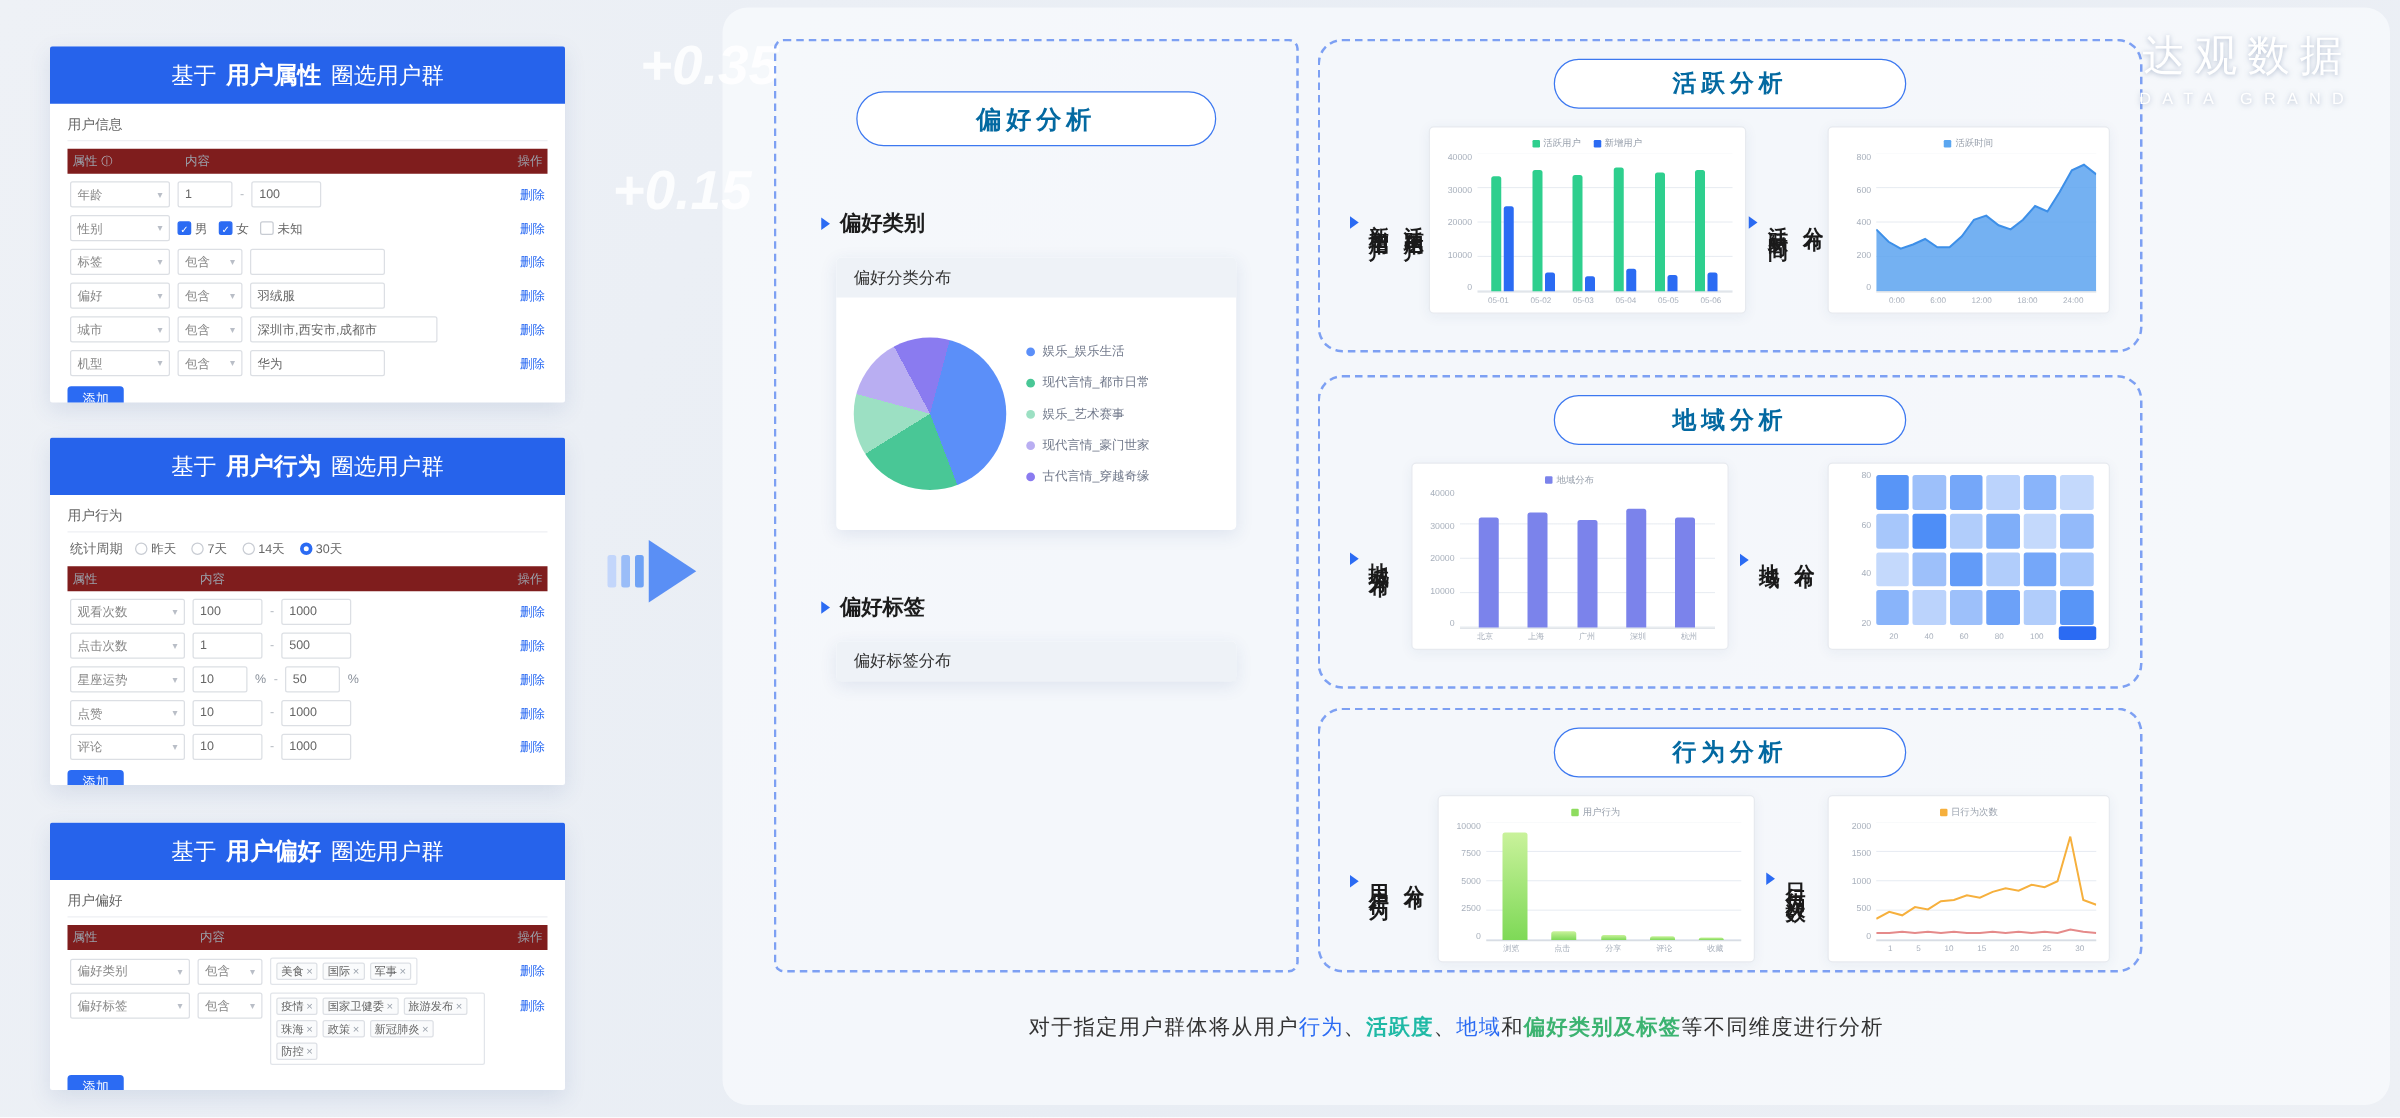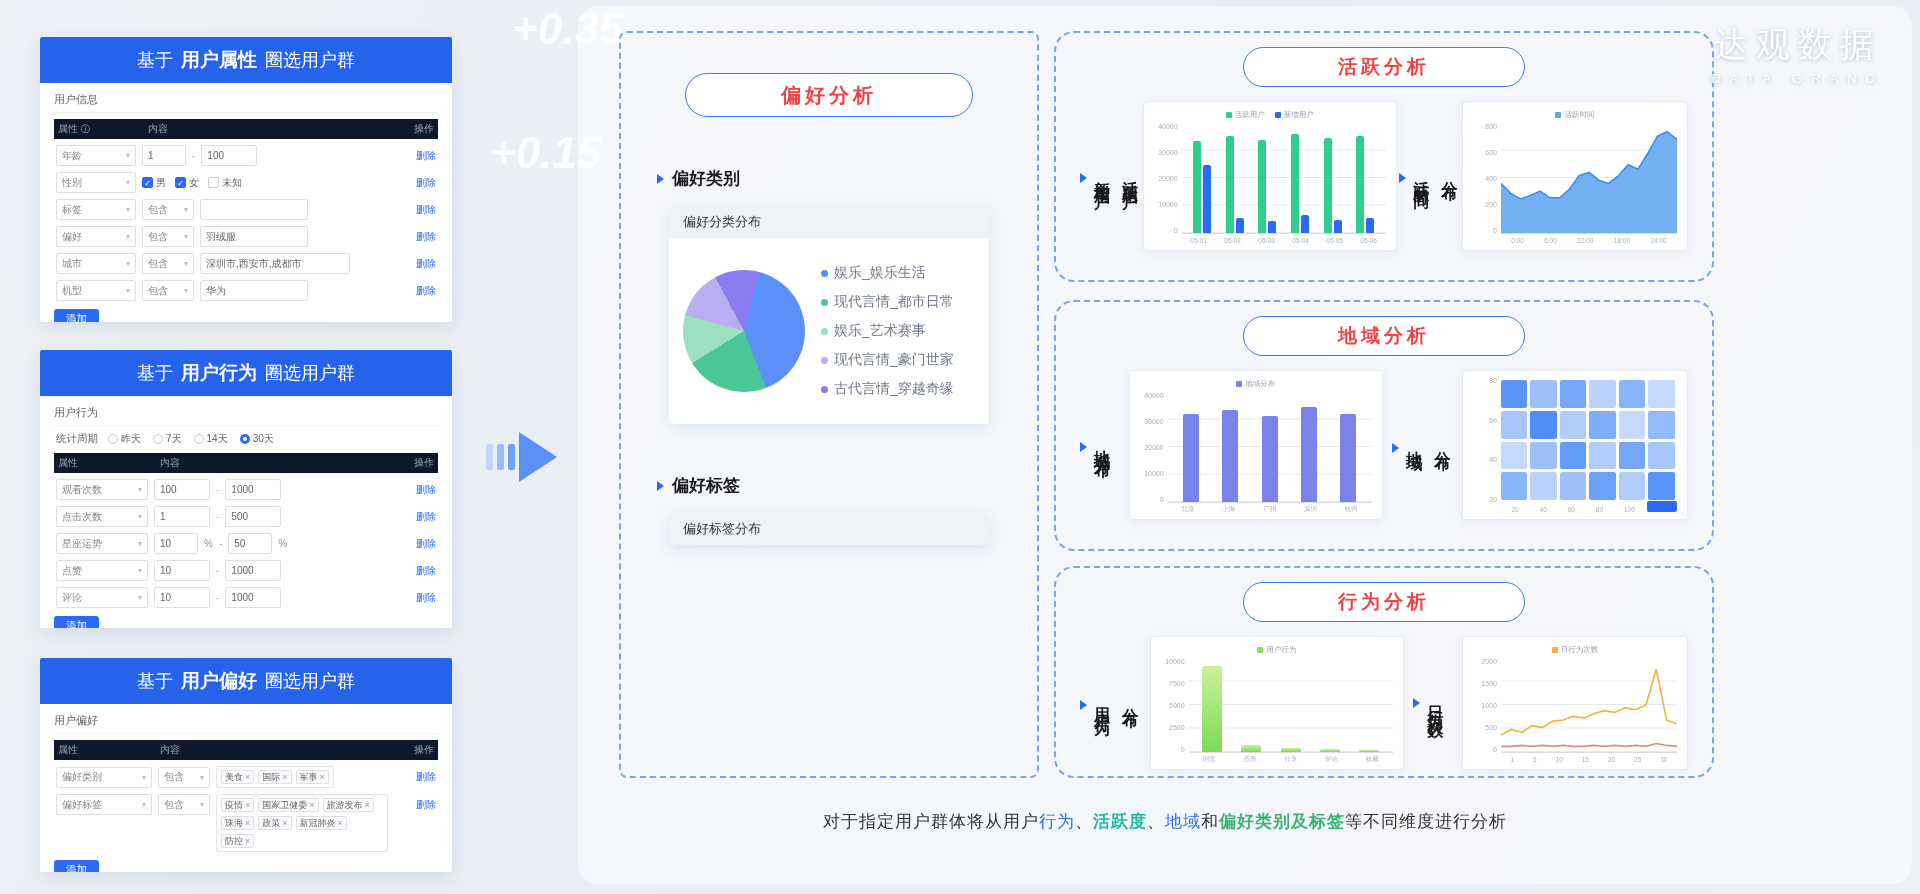--- a/index.html
+++ b/index.html
@@ -6,39 +6,39 @@
   html,body { width:1920px; height:894px; }
   body { font-family:"Liberation Sans","DejaVu Sans",sans-serif; }
   .stage { position:relative; width:1920px; height:894px; overflow:hidden;
            background:linear-gradient(115deg,#eef1f6 0%,#e8edf4 55%,#edf0f5 100%); }
 
   
   .right-bg { position:absolute; left:578px; top:6px; right:8px; bottom:10px;
               background:rgba(252,253,255,.6); border-radius:20px; }
   .wm { position:absolute; font-size:44px; font-weight:700; font-style:italic;
         color:rgba(255,255,255,.85); z-index:1; }
-  .wm1 { left:512px; top:4px; } .wm2 { left:490px; top:128px; }
+  .wm1 { left:512px; top:28px; } .wm2 { left:490px; top:128px; }
 
   
   .logo { position:absolute; right:36px; top:22px; text-align:center; z-index:3;
           color:#fff; text-shadow:0 1px 4px rgba(110,130,165,.5); }
   .logo-cn { font-size:34px; font-weight:400; letter-spacing:8px; }
   .logo-en { font-size:13px; letter-spacing:9px; margin-top:3px; }
 
   
   .panel { position:absolute; left:40px; width:412px; background:#fff; z-index:2;
            box-shadow:0 6px 18px rgba(50,80,150,.12); border-radius:2px; overflow:hidden; }
   .p1 { top:37px; height:285px; } .p2 { top:350px; height:278px; } .p3 { top:658px; height:214px; }
   .panel-h { height:46px; line-height:46px; background:#2663eb; color:#fff; text-align:center; font-size:18px; }
   .panel-h b { font-size:19px; margin:0 3px; }
   .panel-b { padding:9px 14px 6px; }
   .sec-label { font-size:11px; color:#666; margin-bottom:5px; }
   .divider { height:1px; background:#eef0f3; margin-bottom:6px; }
   .thead { display:flex; align-items:center; gap:6px; font-size:10px; color:#9aa1ab;
-           background:#0f172a; height:20px; padding:0 4px; margin-bottom:6px; }
+           background:#7f1d1d; height:20px; padding:0 4px; margin-bottom:6px; }
   .thead .col-attr { width:84px; display:flex; align-items:center; gap:3px; }
   .p2 .thead .col-attr, .p3 .thead .col-attr { width:96px; }
   .thead .col-op { margin-left:auto; }
   .info { color:#b6bcc6; font-size:9px; }
   .form-row { display:flex; align-items:center; gap:6px; margin-bottom:6px; padding:0 2px; }
   .form-row.align-top { align-items:flex-start; }
   .mini-select { height:21px; border:1px solid #dcdfe4; border-radius:2px; background:#fff;
                  display:inline-flex; align-items:center; justify-content:space-between;
                  padding:0 5px; font-size:10px; color:#888; flex:none; }
   .w80 { width:80px; } .w92 { width:92px; } .w96 { width:96px; } .w56s { width:52px; }
@@ -71,37 +71,37 @@
   .ab { width:7px; height:26px; border-radius:2px; margin-right:4px; }
   .ab1 { background:#c3d6fb; } .ab2 { background:#9abdf8; } .ab3 { background:#6fa2f5; }
   .atri { width:0; height:0; border-top:25px solid transparent; border-bottom:25px solid transparent;
           border-left:38px solid #5a8ff5; }
 
   
   .dashed-box { position:absolute; border:2px dashed #7da0f3; z-index:2; }
   .pref-box { left:619px; top:31px; width:420px; height:747px; border-radius:8px; }
   .abox { left:1054px; width:660px; border-radius:20px; }
   .abox1 { top:31px; height:251px; } .abox2 { top:300px; height:251px; } .abox3 { top:566px; height:212px; }
-  .pill { border:1px solid #3c78f0; color:#ef4444; background:#fff; border-radius:999px;
+  .pill { border:1px solid #3c78f0; color:#0369a1; background:#fff; border-radius:999px;
           display:flex; align-items:center; justify-content:center; font-weight:700;
           width:288px; height:44px; font-size:20px; letter-spacing:4px; margin:40px auto 0; }
   .pill-sm { width:282px; height:40px; font-size:19px; margin:14px auto 0; }
   .tri-r { width:0; height:0; border-top:5px solid transparent; border-bottom:5px solid transparent;
            border-left:7px solid #2b6bf3; flex:none; }
   .h-heading { display:flex; align-items:center; gap:8px; font-size:17px; font-weight:700; color:#1c1c1c; }
   .h1 { margin:50px 0 16px 36px; } .h2 { margin:50px 0 16px 36px; }
 
   .pref-card { width:320px; margin:0 auto; background:#fff; border-radius:4px;
                box-shadow:0 4px 14px rgba(40,70,140,.10); }
   .card-h { height:32px; line-height:32px; background:#eef2f7; font-size:13px; color:#333;
             padding-left:14px; border-radius:4px 4px 0 0; }
   .card-b { display:flex; align-items:center; padding:16px 10px 16px 14px; gap:16px; height:186px; }
   .pie { width:122px; height:122px; border-radius:50%; flex:none; }
   .pie-legend { display:flex; flex-direction:column; gap:11px; }
-  .pie-legend .lg { display:flex; align-items:center; gap:6px; font-size:14px; color:#70788a; }
+  .pie-legend .lg { display:flex; align-items:center; gap:6px; font-size:10px; color:#70788a; }
   .pie-legend .lg-dot { width:7px; height:7px; border-radius:50%; flex:none; }
 
   .arow { display:flex; align-items:center; justify-content:space-between; padding:14px 24px 0; }
   .vlabel { display:flex; align-items:flex-start; gap:4px; }
   .vlabel .tri-r { margin-top:5px; }
   .vcols { display:flex; gap:7px; }
   .vtext { writing-mode:vertical-lr; text-orientation:upright; font-weight:700; font-size:16px;
            color:#1a1a1a; letter-spacing:4px; }
 
   .chart-card { background:#fff; border:1px solid #e7eaef; border-radius:4px; position:relative;

